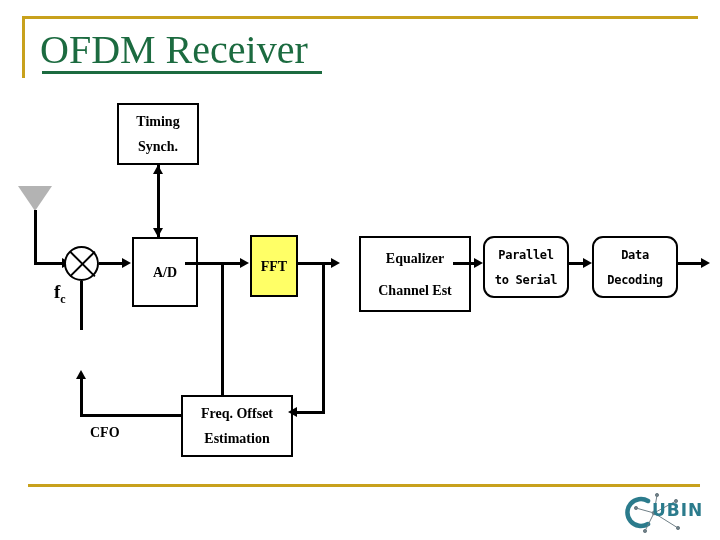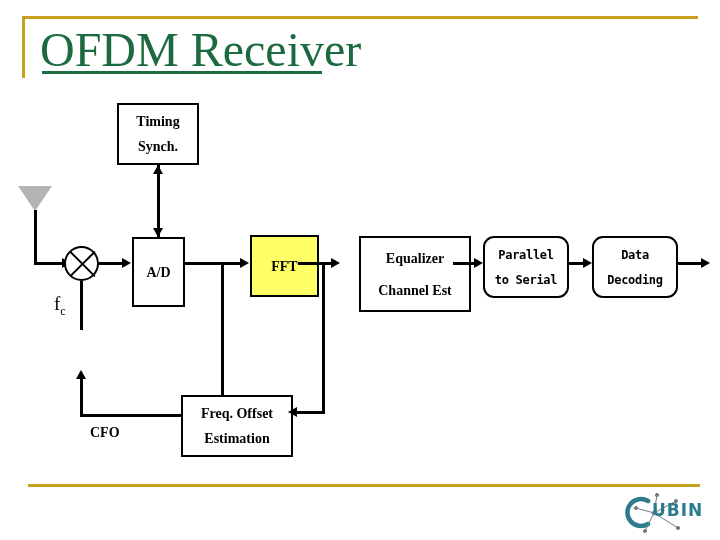--- a/index.html
+++ b/index.html
@@ -40,21 +40,21 @@
     width: 672px;
     height: 3px;
     background: #c8a11c;
   }
 
   
   .title {
     position: absolute;
     left: 40px;
     top: 27px;
-    font-size: 48px;
+    font-size: 40px;
     line-height: 46px;
     color: #1c6b40;
     font-family: "Liberation Serif", "DejaVu Serif", serif;
     font-weight: normal;
     letter-spacing: 0px;
     white-space: nowrap;
   }
   .title-underline {
     position: absolute;
     left: 42px;
@@ -163,22 +163,21 @@
   .lbl {
     position: absolute;
     font-family: "Liberation Serif", "DejaVu Serif", serif;
     font-weight: bold;
     color: #000000;
     font-size: 14px;
     white-space: nowrap;
   }
   .lbl-fc {
     font-size: 19px;
-    font-weight: normal;
-    margin-top: 12px;
+    font-weight: bold;
   }
   .lbl-fc sub {
     font-size: 12px;
   }
 
   
   .logo {
     position: absolute;
     left: 614px;
     top: 492px;
@@ -206,25 +205,25 @@
   <div class="gold-bottom"></div>
 
   <div class="title">OFDM Receiver</div>
   <div class="title-underline"></div>
 
   <div class="box two-line" style="left:117px; top:103px; width:82px; height:62px;">
     <span>Timing</span>
     <span>Synch.</span>
   </div>
 
-  <div class="box" style="left:132px; top:237px; width:53px; height:70px;">
+  <div class="box" style="left:132px; top:237px; width:66px; height:70px;">
     <span>A/D</span>
   </div>
 
-  <div class="box hl" style="left:250px; top:235px; width:69px; height:62px;">
+  <div class="box hl" style="left:250px; top:235px; width:48px; height:62px;">
     <span>FFT</span>
   </div>
 
   <div class="box two-line" style="left:359px; top:236px; width:112px; height:76px;">
     <span>Equalizer</span>
     <span>Channel Est</span>
   </div>
 
   <div class="box two-line mono-ish" style="left:483px; top:236px; width:86px; height:62px;">
     <span>Parallel</span>

